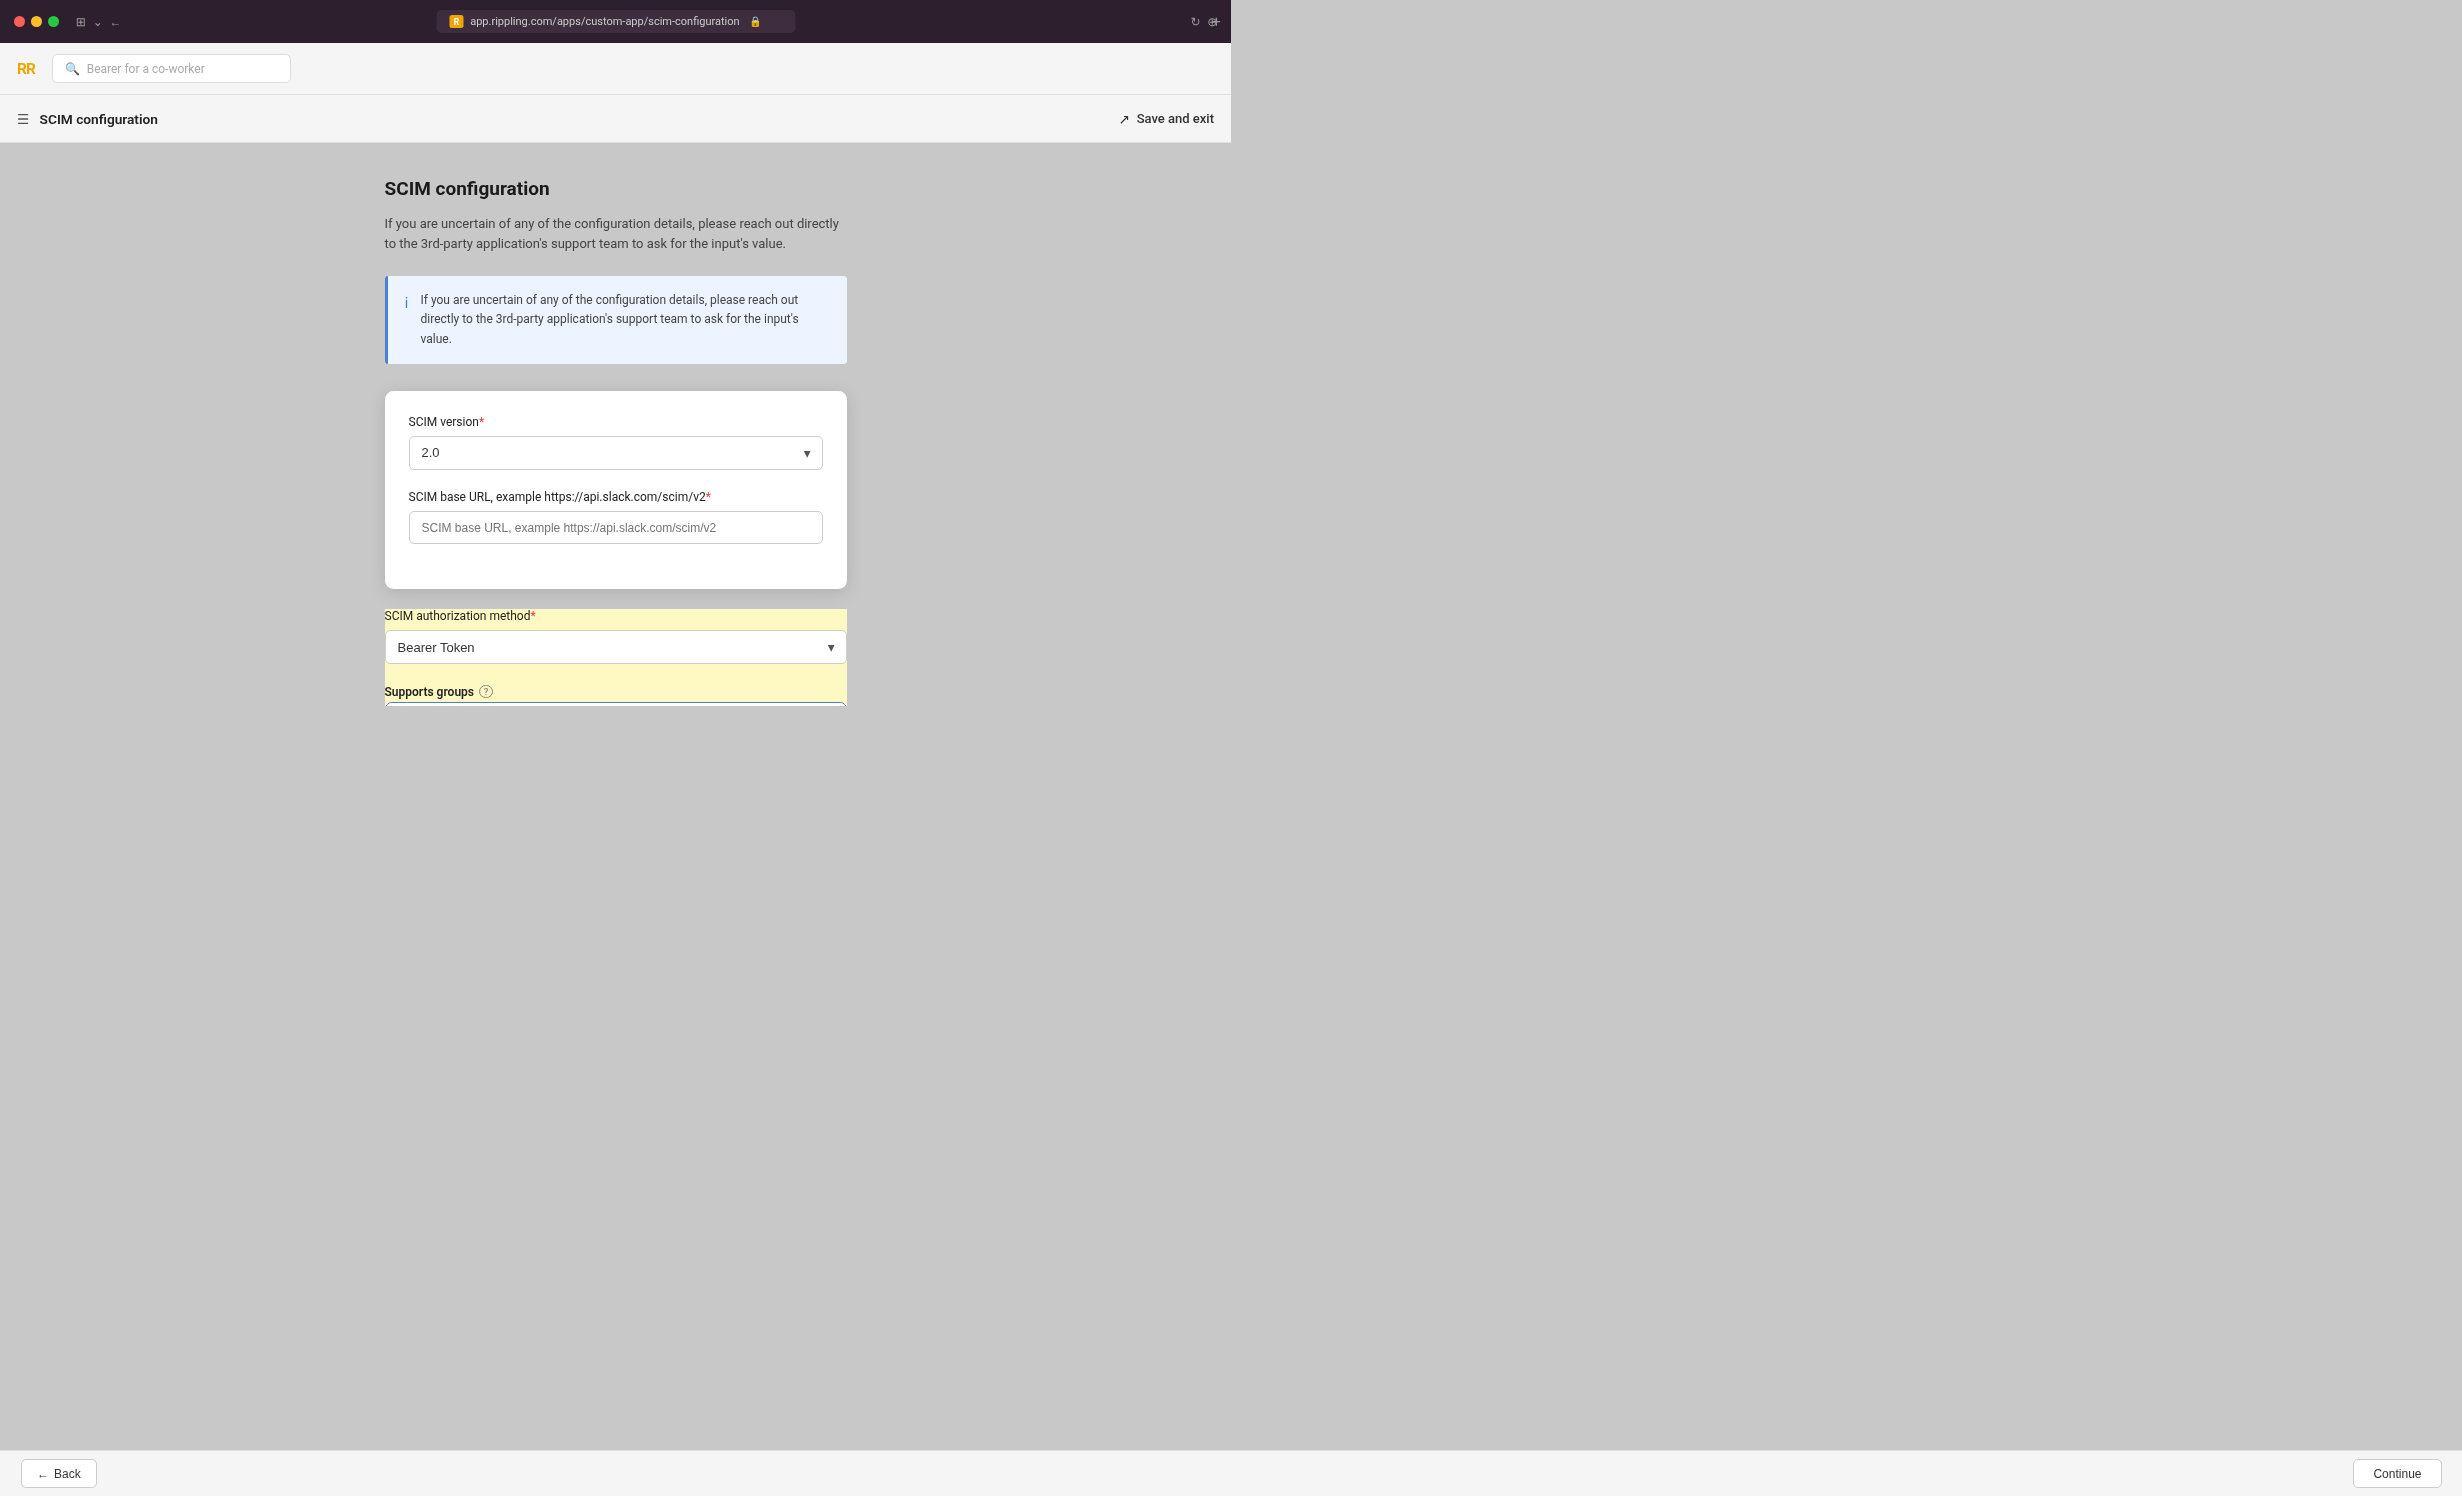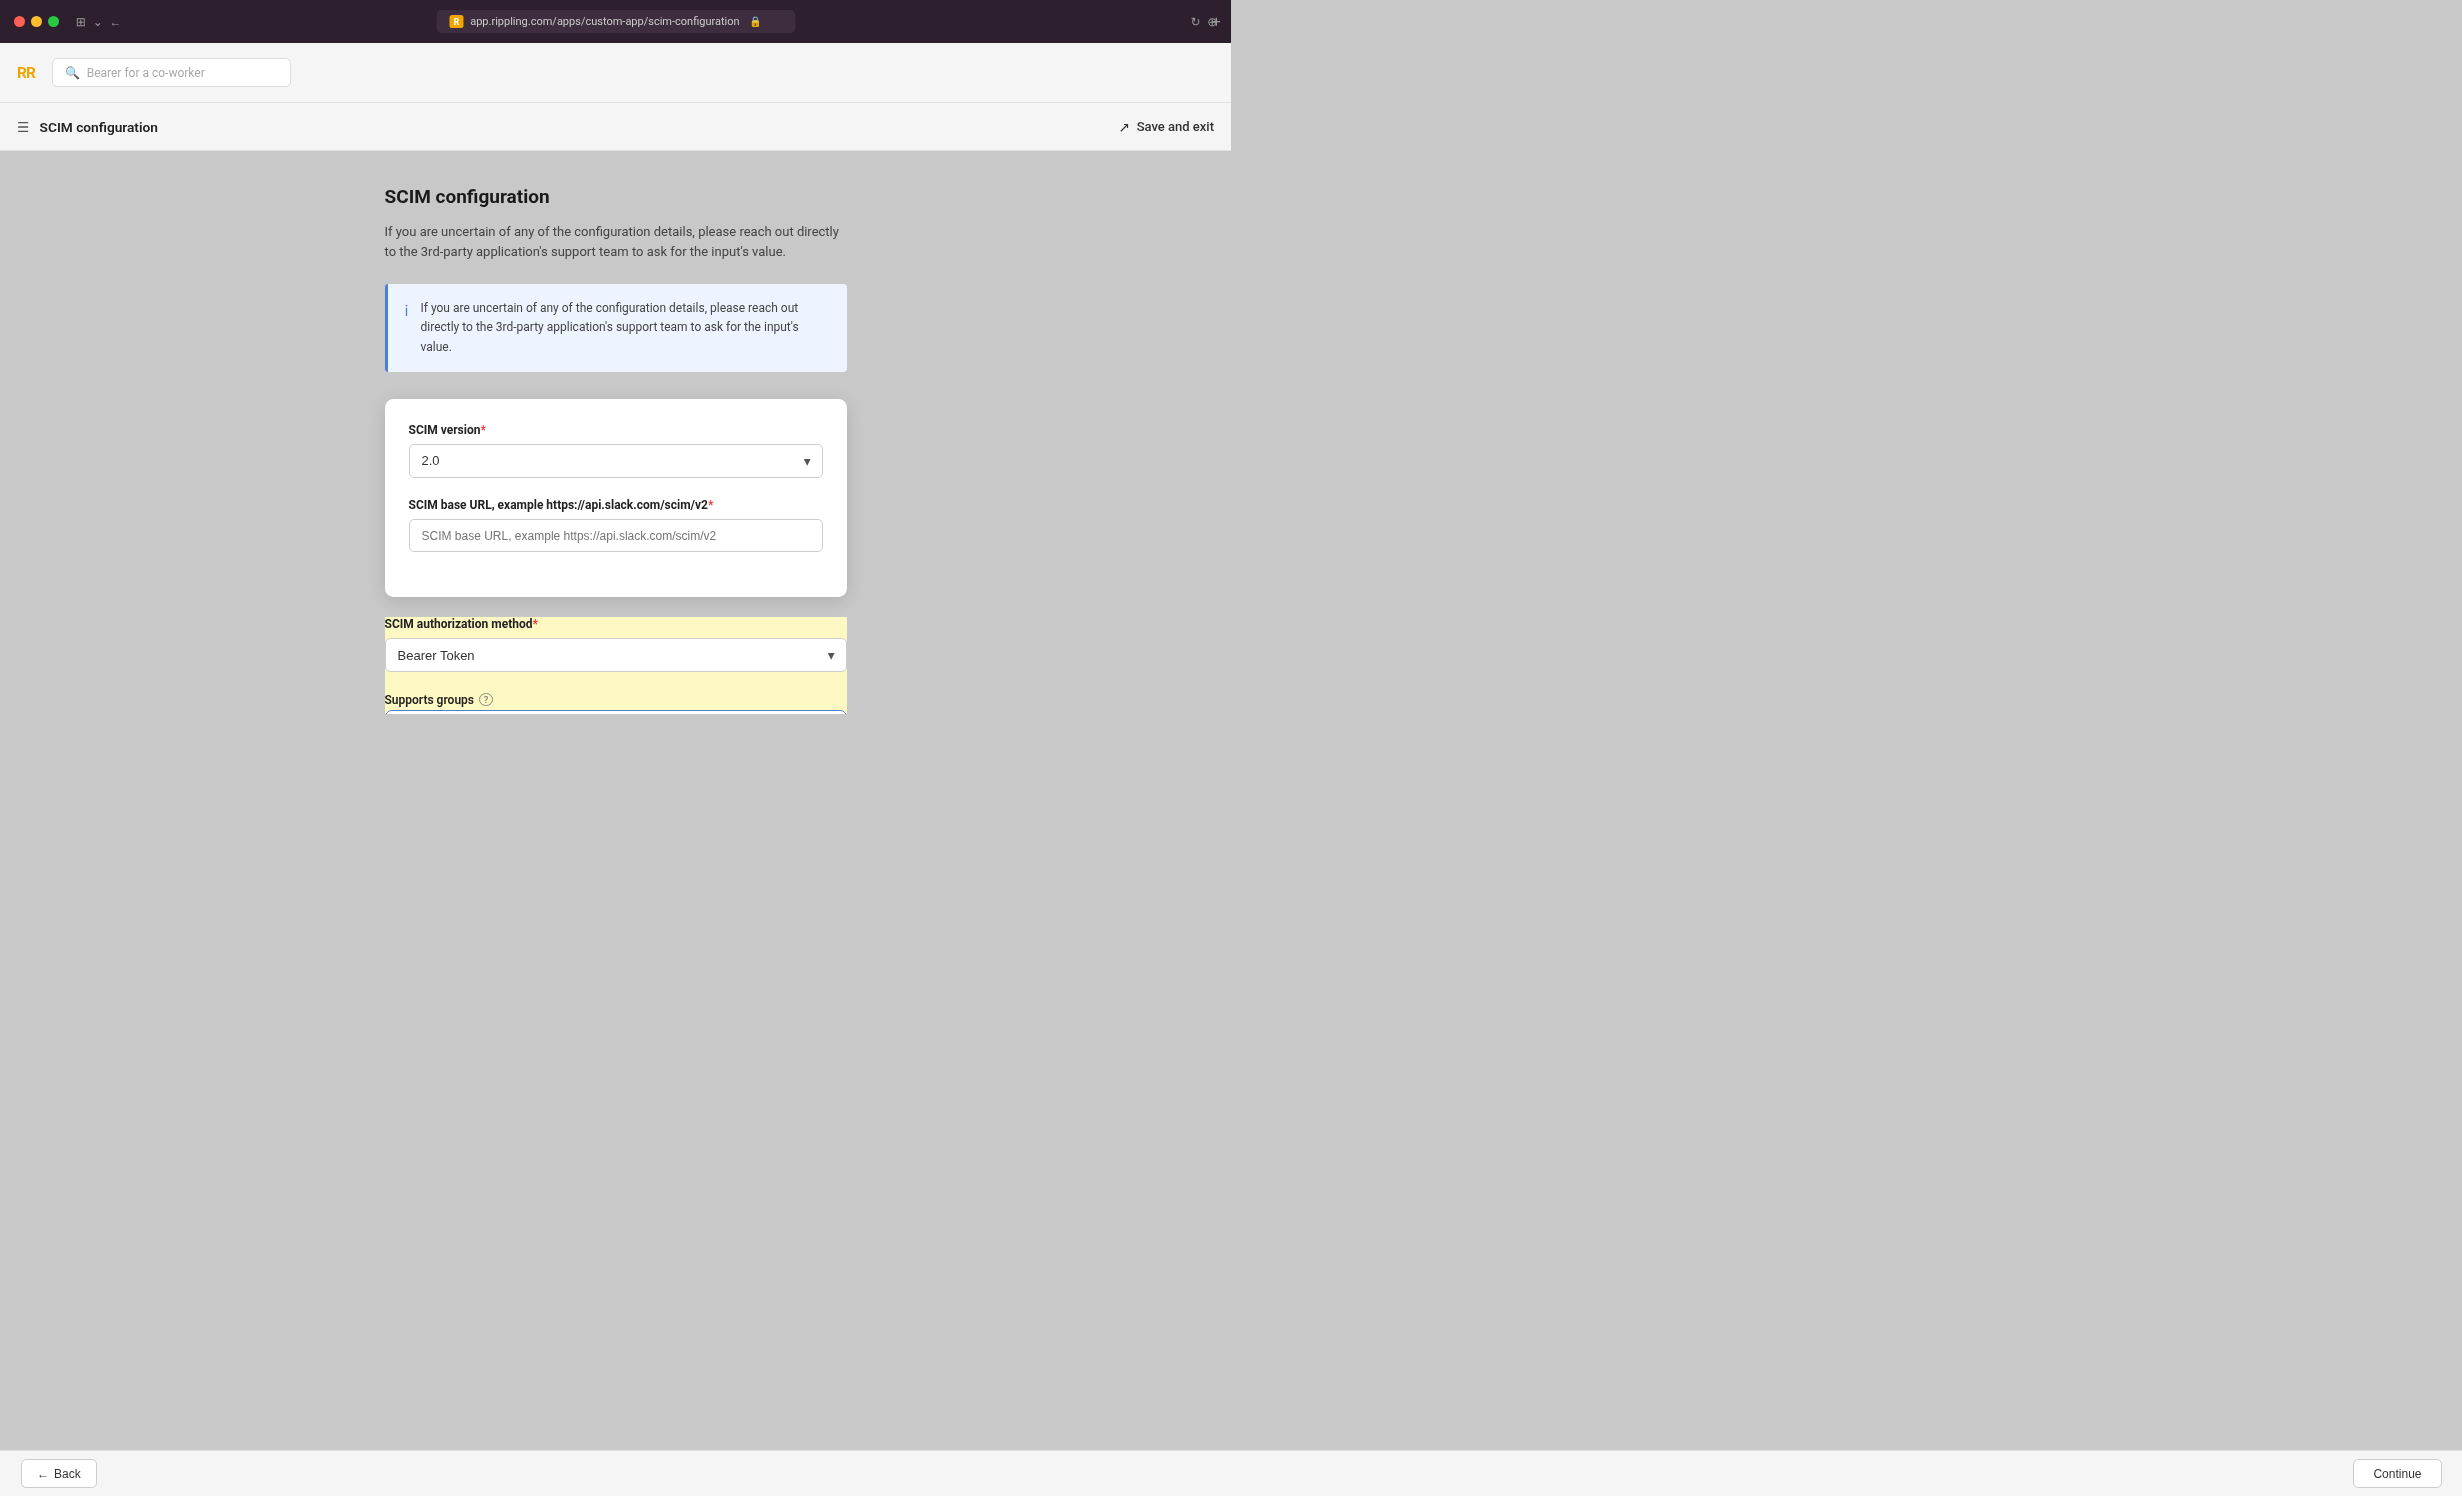--- a/index.html
+++ b/index.html
@@ -105,21 +105,21 @@
       font-size: 15.4px;
       position: absolute;
       right: 10.3px;
       top: 50%;
       transform: translateY(-50%);
     }
 
     
     .app-header {
       background: #f5f5f5;
-      height: 60px;
+      height: 52px;
       display: flex;
       align-items: center;
       padding: 0 17px;
       border-bottom: 0.9px solid #e0e0e0;
     }
 
     .rippling-logo {
       display: flex;
       align-items: center;
       gap: 6.8px;
@@ -253,21 +253,21 @@
       margin-bottom: 0;
     }
 
     .form-group {
       margin-bottom: 20.5px;
     }
 
     .form-label {
       display: block;
       font-size: 12px;
-      font-weight: 700;
+      font-weight: 400;
       color: #222;
       margin-bottom: 6.8px;
     }
 
     .required-star {
       color: #e53935;
     }
 
     .form-select {
       width: 100%;

